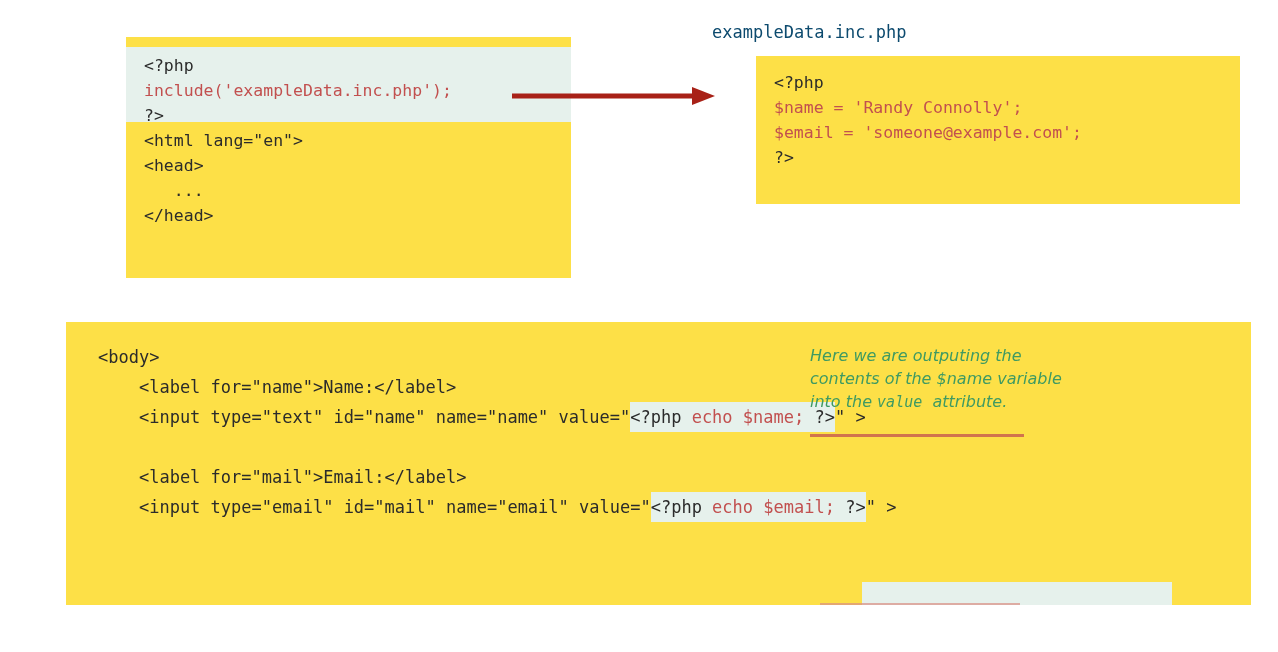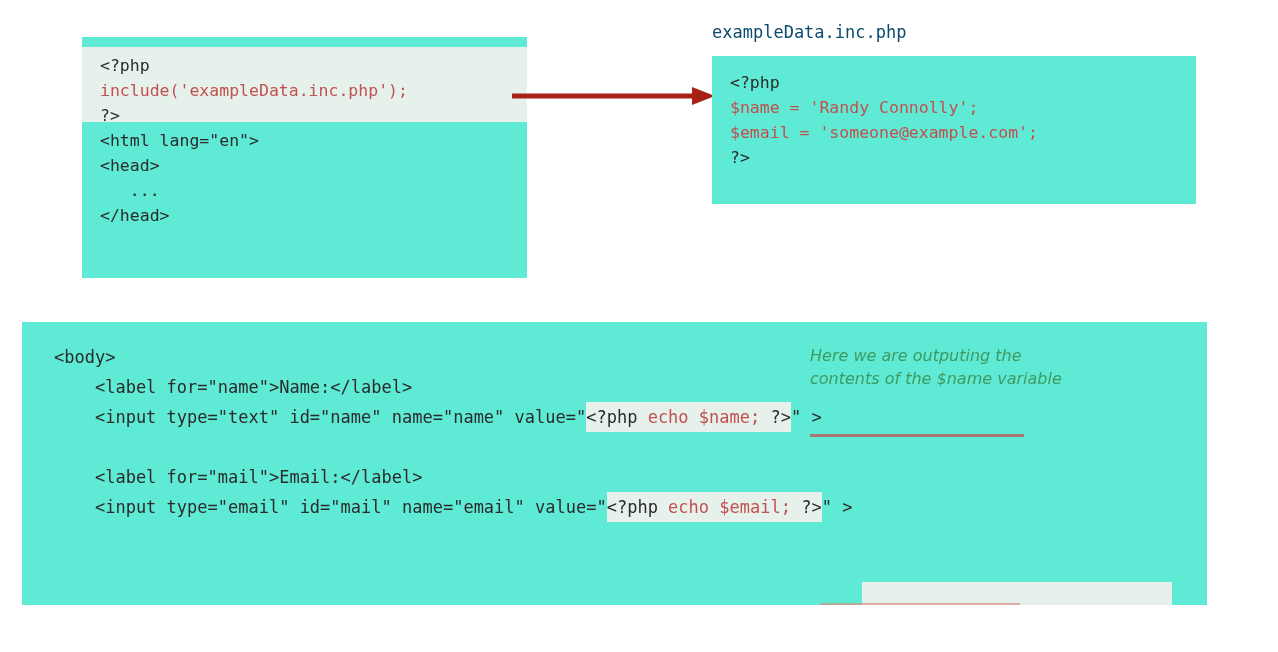--- a/index.html
+++ b/index.html
@@ -10,22 +10,23 @@
   body {
     width: 1278px;
     height: 652px;
     position: relative;
     overflow: hidden;
     font-family: "DejaVu Sans Mono", monospace;
   }
 
   .code-box {
     position: absolute;
-    background: #5eead4;
+    background: #fde047;
     box-sizing: border-box;
+    margin-left: 44px;
   }
 
   .code-line {
     font-family: "DejaVu Sans Mono", monospace;
     white-space: pre;
     color: #2b2b2b;
     line-height: 25px;
     font-size: 16.5px;
     letter-spacing: 0px;
   }
@@ -201,15 +202,16 @@
     <div class="code-line"><span class="tok-dark">    &lt;label for="mail"&gt;Email:&lt;/label&gt;</span></div>
     <div class="code-line"><span class="tok-dark">    &lt;input type="email" id="mail" name="email" value="</span><span class="hl-inline"><span class="tok-dark">&lt;?php </span><span class="tok-red">echo $email;</span><span class="tok-dark"> ?&gt;</span></span><span class="tok-dark">" &gt;</span></div>
   </div>
 </div>
 
 <div class="hl-block" id="hl-email-block" style="left:862px; top:582px; width:310px; height:23px;"></div>
 
 <div id="annotation-note">
   <div class="note-line">Here we are outputing the</div>
   <div class="note-line">contents of the $name variable</div>
+  <div class="note-line"><span>into the </span><span class="mono-em">value</span><span>  attribute.</span></div>
 </div>
 <div id="annotation-underline"></div>
 <div id="form-bottom-rule"></div>
 
 </body></html>

